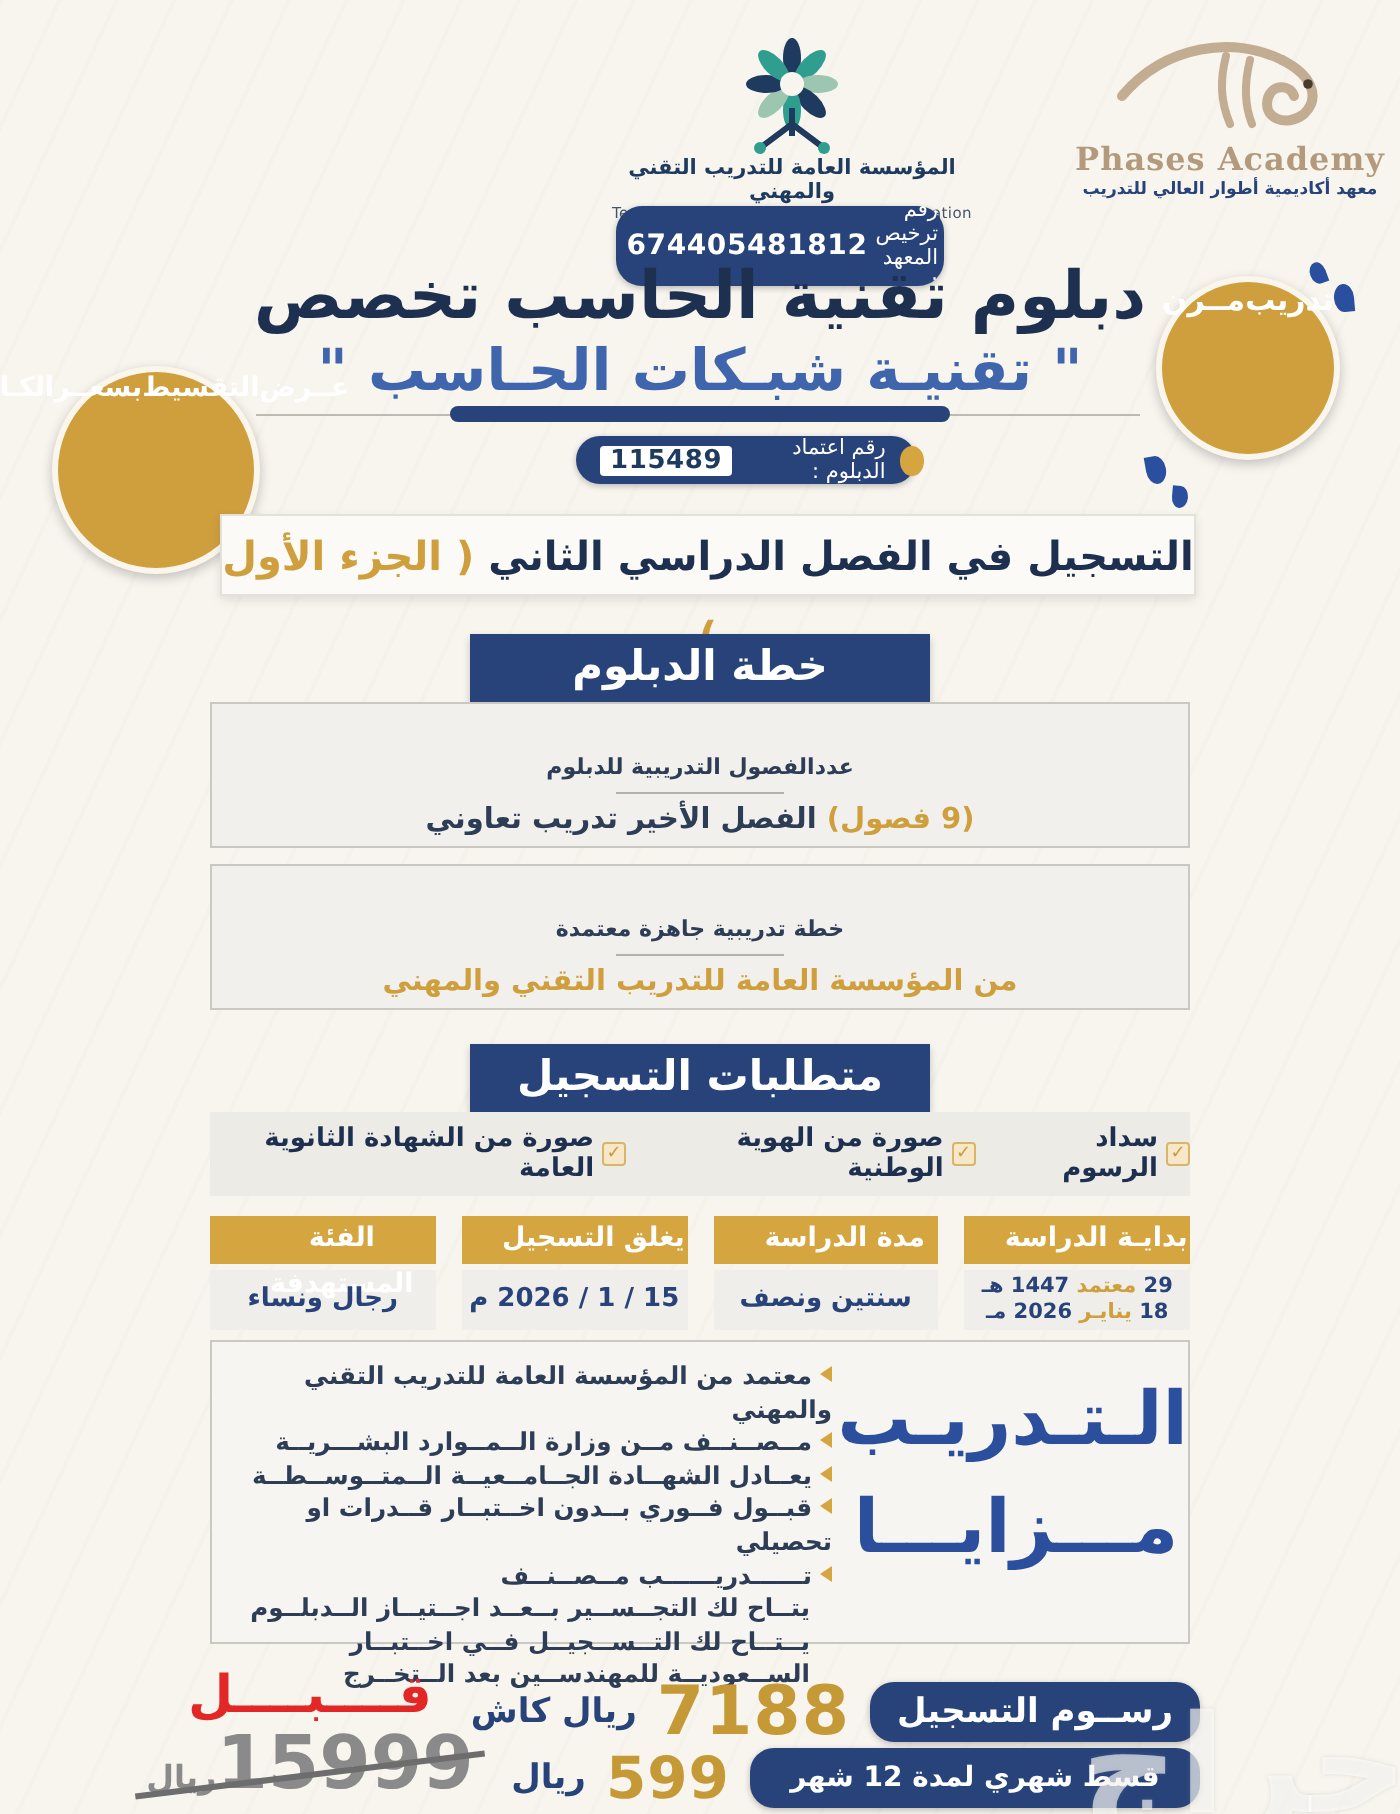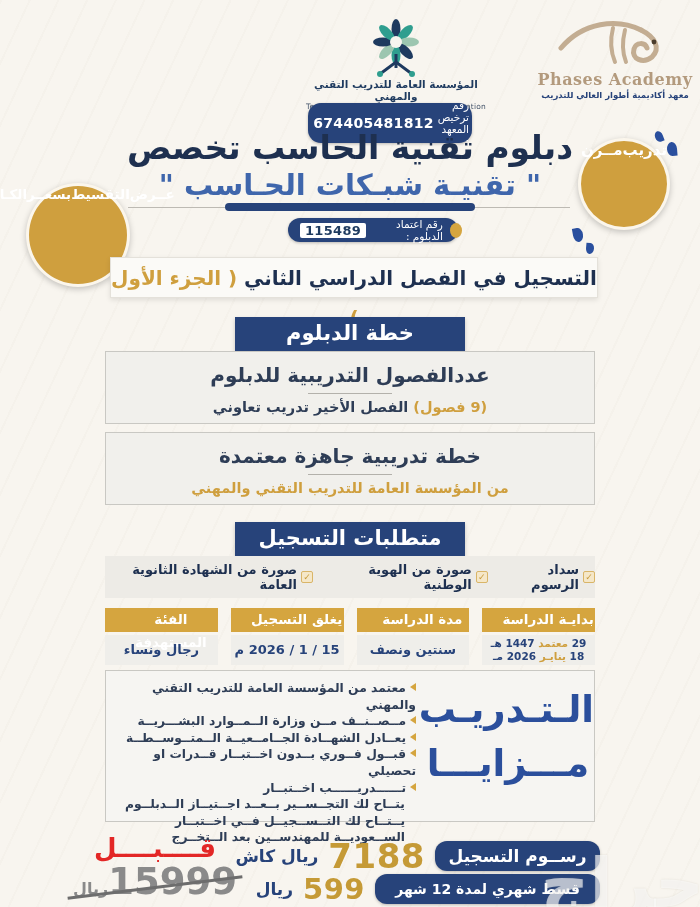--- a/index.html
+++ b/index.html
@@ -35,21 +35,21 @@
   .drop{ position:absolute; width:10px; height:14px; background:#2a4f9e; border-radius:0 50% 50% 50%; }
   
   .hr-thin{ position:absolute; top:207px; left:128px; width:442px; height:1px; background:#bdbab3; }
   .hr-navy{ position:absolute; top:203px; left:225px; width:250px; height:8px; background:#27437a; border-radius:4px; }
   
   .reg-banner{ position:absolute; top:257px; left:110px; width:488px; height:41px; background:#fbfaf7; border:1px solid #e4e1da; box-shadow:0 2px 5px rgba(0,0,0,.1); text-align:center; line-height:40px; font-size:20px; font-weight:bold; color:#1e3050; }
   .reg-banner .gold{ color:#cf9f3e; }
   
   .sec-header{ position:absolute; left:235px; width:230px; height:34px; background:#27437a; color:#fff; font-size:21px; font-weight:bold; text-align:center; line-height:33px; box-shadow:0 2px 4px rgba(0,0,0,.2); }
   .info-box{ position:absolute; left:105px; width:490px; height:73px; background:#f1f0ec; border:1px solid #c9c8c3; text-align:center; color:#2e3d56; }
-  .info-box .l1{ margin-top:11px; font-size:20px; font-weight:bold; }
+  .info-box .l1{ margin-top:25px; font-size:11px; font-weight:bold; }
   .info-box .div{ width:84px; height:1px; background:#b3b1ab; margin:6px auto 5px; }
   .info-box .l2{ font-size:14.5px; font-weight:bold; }
   .gold-t{ color:#cf9f3e; }
   
   .req-strip{ position:absolute; top:556px; left:105px; width:490px; height:42px; background:#edebe6; display:flex; align-items:center; justify-content:center; gap:14px; font-size:13px; font-weight:bold; color:#1e3050; }
   .req-item{ display:flex; align-items:center; gap:4px; }
   .chk{ width:12px; height:12px; background:#f5e7c8; border:1px solid #d9b568; border-radius:2px; font-size:9px; line-height:11px; color:#c89b3c; text-align:center; flex:0 0 auto; }
   
   .sched{ position:absolute; top:608px; left:105px; width:490px; display:flex; gap:13px; direction:rtl; }
   .sched .col{ flex:1; }
@@ -215,21 +215,21 @@
   <div class="benefits">
     <div class="btitle">
       <div>الـتـدريـب</div>
       <div>مـــزايـــا</div>
     </div>
     <ul>
       <li><span class="tri"></span><span>معتمد من المؤسسة العامة للتدريب التقني والمهني</span></li>
       <li><span class="tri"></span><span>مــصــنــف مــن وزارة الــمــوارد البشـــريــة</span></li>
       <li><span class="tri"></span><span>يعــادل الشهــادة الجــامــعيــة الــمتــوســطــة</span></li>
       <li><span class="tri"></span><span>قبــول فــوري بــدون اخــتبــار قــدرات او تحصيلي</span></li>
-      <li><span class="tri"></span><span>تــــــدريــــــب اخــتبــار</span></li>
+      <li><span class="tri"></span><span>تــــــدريــــــب مــصــنــف</span></li>
       <li class="nob"><span>يتــاح لك التجــســير بــعــد اجــتيــاز الــدبلــوم</span></li>
       <li class="nob"><span>يــتــاح لك التــســجيــل فــي اخــتبــار</span></li>
       <li class="nob"><span>الســعوديــة للمهندســين بعد الــتخــرج</span></li>
     </ul>
   </div>
 
   <div class="price-row row1">
     <div class="navy-box fee-box">رســوم التسجيل</div>
     <div class="amt-big">7188</div>
     <div class="unit">ريال كاش</div>

